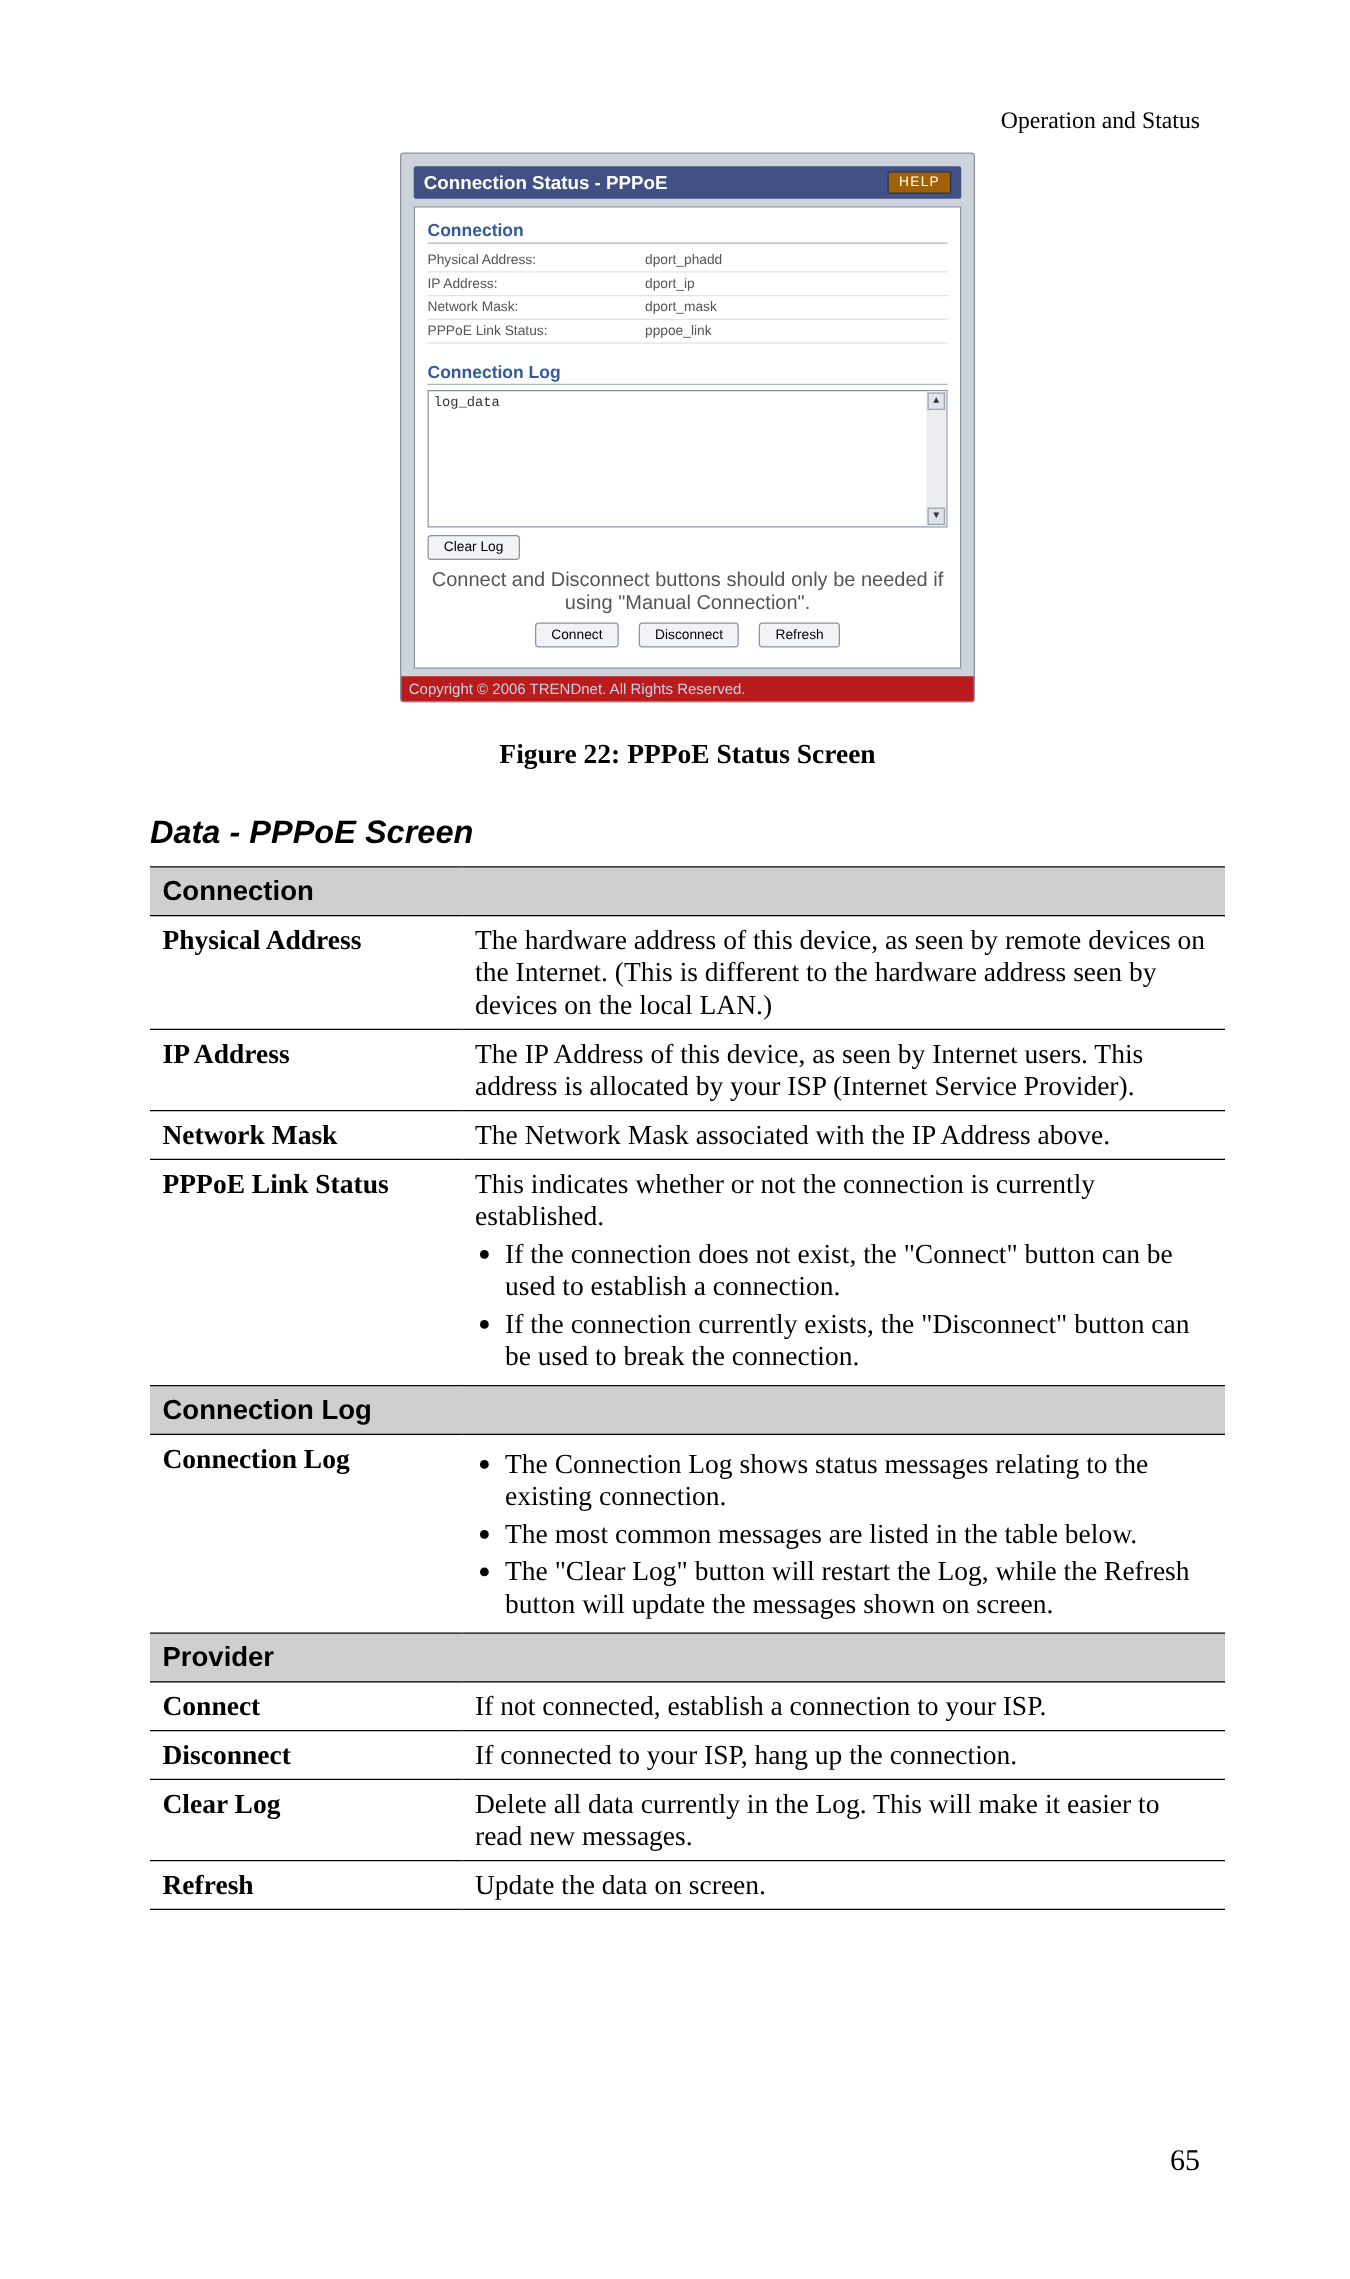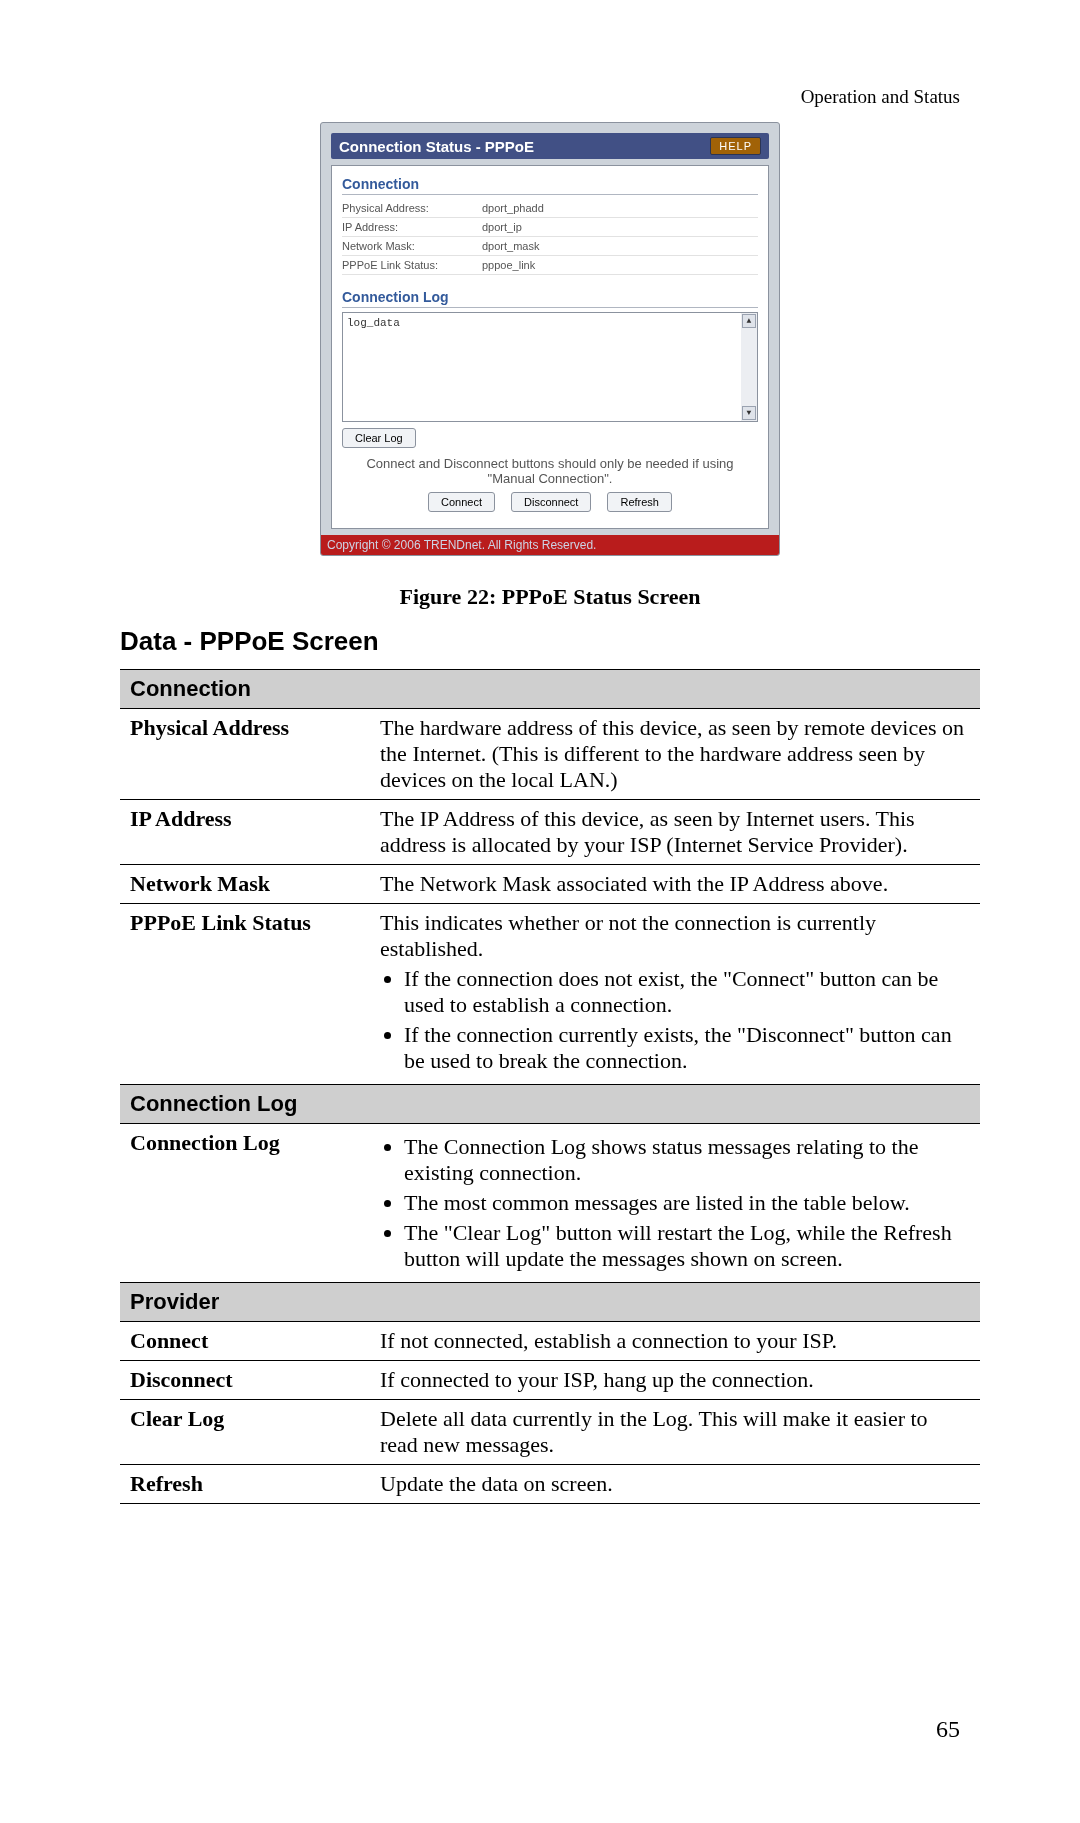--- a/index.html
+++ b/index.html
@@ -78,20 +78,21 @@
     border-bottom: 1px solid #b0b6c1;
     padding: 4px 0 2px 0;
     margin-bottom: 4px;
   }
   .kv-row {
     display: flex;
     font-size: 11px;
     color: #555;
     padding: 3px 0;
     border-bottom: 1px solid #e2e2e2;
+    gap: 34px;
   }
   .kv-row:last-child { border-bottom: none; }
   .kv-key { width: 140px; }
   .kv-val { flex: 1; }
   .log-box {
     position: relative;
     border: 1px solid #8b929e;
     height: 110px;
     background: #fff;
     font-family: "Courier New", monospace;
@@ -119,21 +120,21 @@
   .dlg-btn {
     font-family: Verdana, Arial, sans-serif;
     font-size: 11px;
     padding: 3px 12px;
     border: 1px solid #8b929e;
     border-radius: 3px;
     background: #f1f3f6;
     cursor: pointer;
   }
   .dlg-note {
-    font-size: 13px;
+    font-size: 16px;
     color: #555;
     text-align: center;
     margin: 8px 0 6px 0;
   }
   .dlg-btn-row {
     display: flex;
     justify-content: center;
     gap: 16px;
     margin-bottom: 6px;
   }
@@ -150,21 +151,22 @@
   .caption {
     text-align: center;
     font-weight: bold;
     font-size: 22px;
     margin-top: 28px;
   }
   .data-title {
     font-family: Arial, Helvetica, sans-serif;
     font-weight: bold;
     font-size: 26px;
-    margin-top: 16px;
+    margin-top: 34px;
+    font-style: italic;
   }
   table.data {
     width: 100%;
     border-collapse: collapse;
     margin-top: 12px;
     font-size: 22px;
   }
   table.data td, table.data th {
     border-top: 1px solid #000;
     border-bottom: 1px solid #000;

